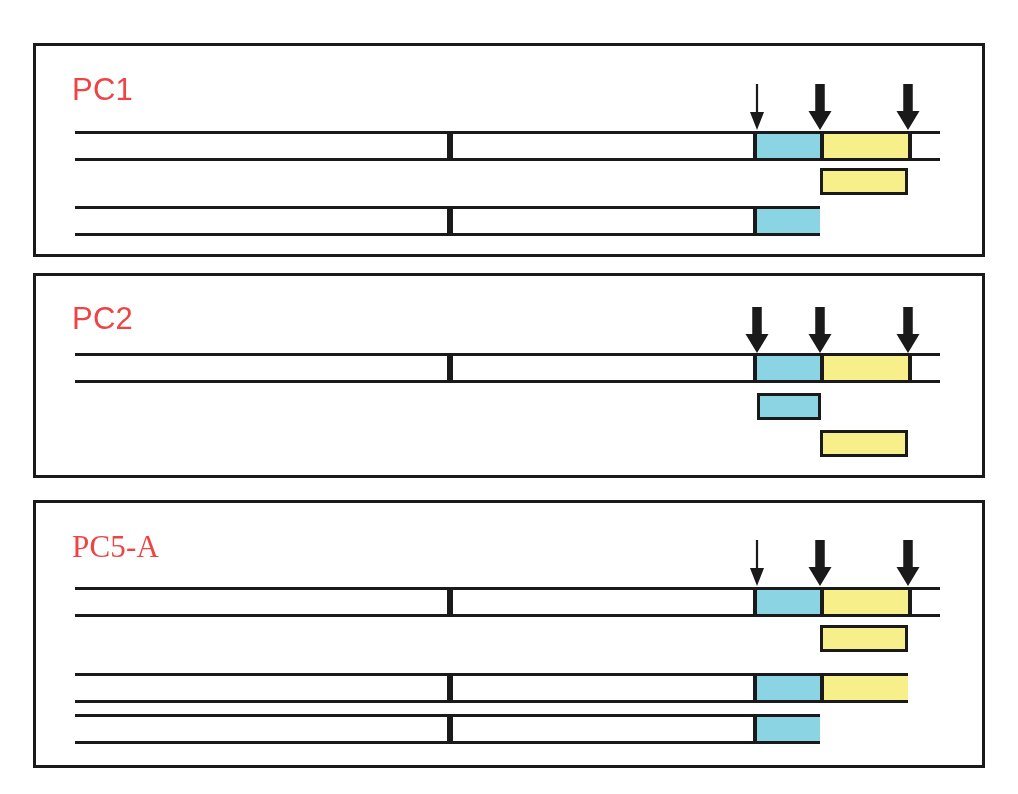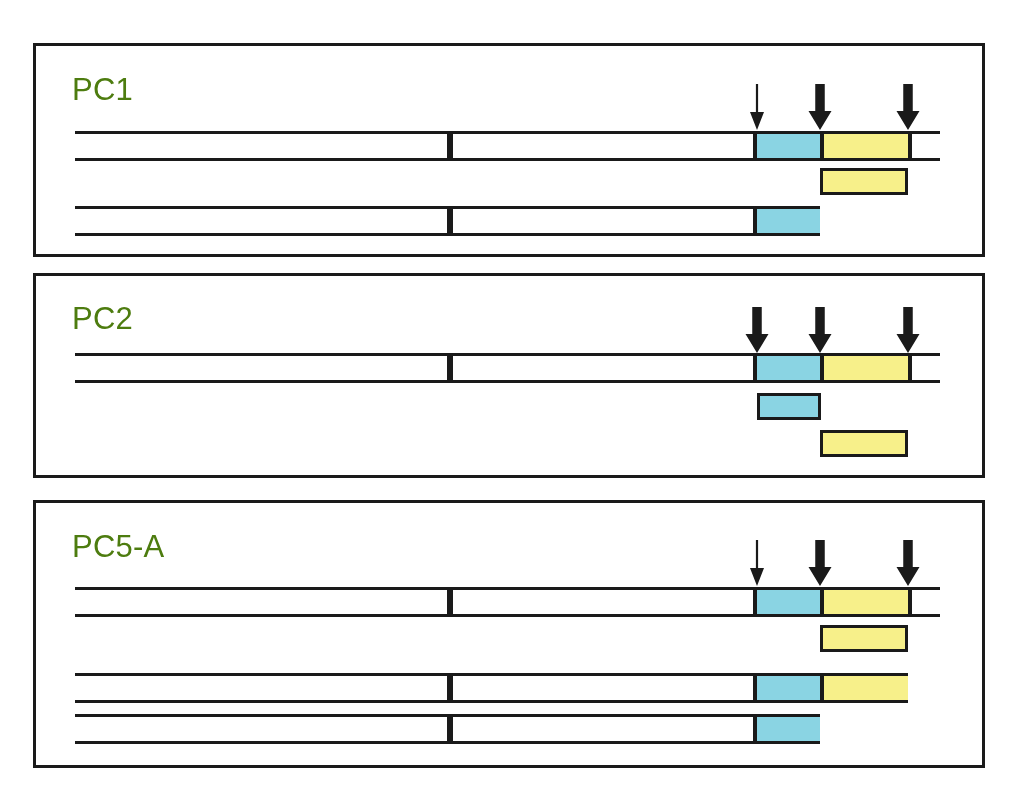--- a/index.html
+++ b/index.html
@@ -21,21 +21,21 @@
     position: absolute;
     box-sizing: border-box;
     border: 3px solid #1a1a1a;
     background: #ffffff;
   }
   .panel-label {
     position: absolute;
     font-family: "Liberation Sans", sans-serif;
     font-size: 31px;
     font-weight: 400;
-    color: #4d7c0f;
+    color: #ef4444;
     letter-spacing: 0.2px;
     white-space: nowrap;
     line-height: 1;
   }
   
   .bar {
     position: absolute;
     box-sizing: border-box;
     border: 3px solid #1a1a1a;
     background: #ffffff;
@@ -135,21 +135,21 @@
       <div class="seg seg-yellow" style="left: 746px; width: 84px;"></div>
       <div class="seg seg-white" style="left: 834px; width: 28px;"></div>
       <div class="divider" style="left: 369px;"></div>
       <div class="divider" style="left: 675px; width: 4px;"></div>
       <div class="divider" style="left: 742px; width: 4px;"></div>
       <div class="divider" style="left: 830px; width: 4px;"></div>
     </div>
     <div class="frag frag-cyan" style="left: 757px; top: 393px; width: 64px; height: 27px; border-color: rgb(26, 26, 26);"></div>
     <div class="frag frag-yellow" style="left: 820px; top: 430px; width: 88px; height: 27px; border-color: rgb(26, 26, 26);"></div>
     <div class="panel" style="left: 33px; top: 500px; width: 952px; height: 268px; border-color: rgb(26, 26, 26);"></div>
-    <div class="panel-label" style="left: 72px; top: 531px;">PC5-A</div>
+    <div class="panel-label" style="left: 72px; top: 531px; font-family: Liberation Serif, serif;">PC5-A</div>
     <div class="arrow" style="left: 744px; top: 540px;">
       <svg width="26" height="46" viewBox="0 0 26 46">
         <path d="M11.9,0 L14.1,0 L14.1,28 L20,28 L13,46 L6,28 L11.9,28 Z" fill="#1a1a1a"></path>
       </svg>
     </div>
     <div class="arrow" style="left: 807px; top: 540px;">
       <svg width="26" height="46" viewBox="0 0 26 46">
         <path d="M8.25,0 L17.75,0 L17.75,27 L24.5,27 L13,46 L1.5,27 L8.25,27 Z" fill="#1a1a1a"></path>
       </svg>
     </div>

